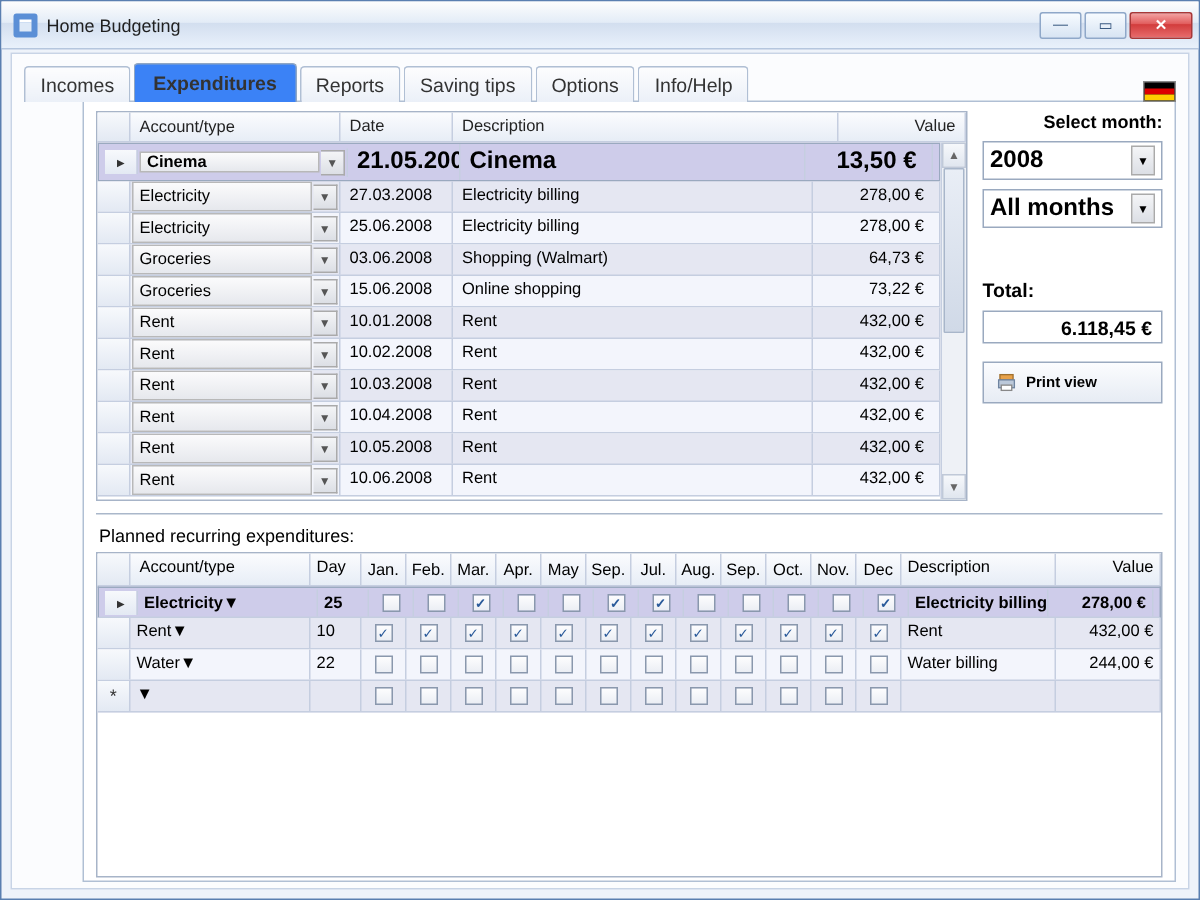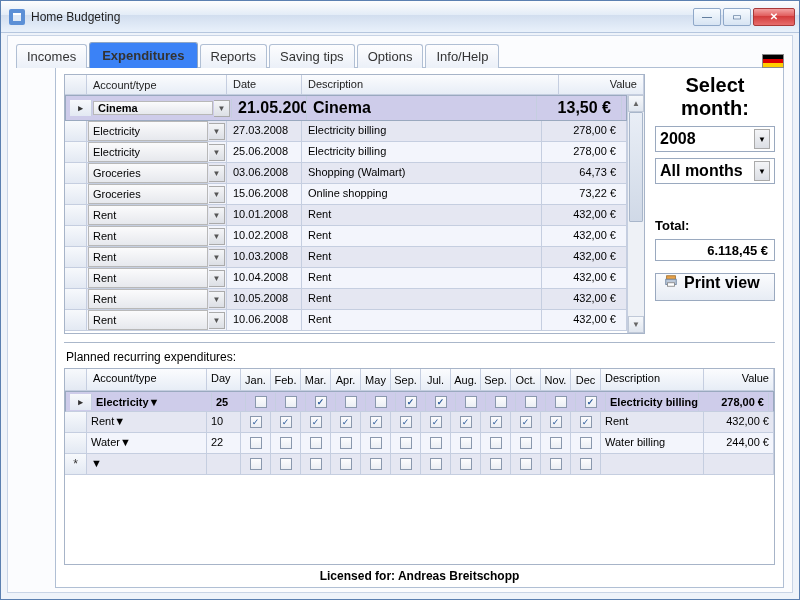--- a/index.html
+++ b/index.html
@@ -39,26 +39,26 @@
   .cdate { width:75px; }
   .cdesc { flex:1; }
   .cval { width:85px; text-align:right; padding-right:10px; }
   .scrollcol { width:17px; background:#eef1f6; border-left:1px solid #c5cee0; position:absolute; right:0; top:20px; bottom:0; }
   .scrollcol .up, .scrollcol .down { height:17px; background:linear-gradient(to bottom,#f6f8fb,#e0e6ef); border:1px solid #c0c9d8; display:flex; align-items:center; justify-content:center; font-size:8px; color:#666; }
   .scrollcol .down { position:absolute; bottom:0; left:0; right:0; }
   .scrollcol .thumb { position:absolute; top:17px; left:1px; right:1px; height:110px; background:linear-gradient(to bottom,#e9eef6,#d0d9e7); border:1px solid #a8b6ca; border-radius:1px; }
   .gridbody { position:absolute; top:20px; left:0; right:17px; bottom:0; overflow:hidden; }
 
   .sidebar { width:120px; display:flex; flex-direction:column; gap:6px; align-items:stretch; }
-  .sidebar .lbl { font-size:20px; font-weight:bold; text-align:center; }
+  .sidebar .lbl { font-size:12px; font-weight:bold; text-align:right; }
   .sel { border:1px solid #9aa9bf; background:#fff; height:26px; display:flex; align-items:center; padding:0 4px; font-size:16px; font-weight:bold; }
   .sel .arr { margin-left:auto; width:16px; height:20px; border:1px solid #aaa; background:linear-gradient(to bottom,#f4f5f7,#dcdfe5); display:flex; align-items:center; justify-content:center; font-size:8px; }
   .totlbl { font-size:13px; font-weight:bold; margin-top:28px; }
   .totval { border:1px solid #9aa9bf; background:#fff; height:22px; text-align:right; padding:3px 6px; font-size:13px; font-weight:bold; }
-  .printbtn { height:28px; border:1px solid #9aa9bf; background:linear-gradient(to bottom,#fbfcfe,#e7ecf4); display:flex; align-items:flex-start; gap:6px; padding:0 8px; font-size:16px; font-weight:bold; cursor:pointer; margin-top:6px; }
+  .printbtn { height:28px; border:1px solid #9aa9bf; background:linear-gradient(to bottom,#fbfcfe,#e7ecf4); display:flex; align-items:center; gap:6px; padding:0 8px; font-size:10px; font-weight:bold; cursor:pointer; margin-top:6px; }
   .printbtn svg { width:14px; height:14px; }
 
   .hr { height:2px; border-top:1px solid #aab7ca; margin:8px 0 4px 0; }
   .subhead { font-size:12px; margin:2px 0 4px 2px; }
 
   .grid2wrap { flex:1; border:1px solid #a7b4c8; position:relative; overflow:hidden; min-height:130px; }
   .g2head, .g2row { display:flex; border-bottom:1px solid #c5cee0; height:21px; font-size:11px; }
   .g2head { background:linear-gradient(to bottom,#fbfcfe,#e7edf6); height:22px; }
   .g2 .c { padding:3px 4px; }
   .g2sel { width:22px; background:linear-gradient(to bottom,#f7f9fc,#e3e9f3); border-right:1px solid #c5cee0; display:flex; align-items:center; justify-content:center; }
@@ -468,17 +468,16 @@
                 </div>
                 <div class="c g2m">
                   <div class="cb"></div>
                 </div>
                 <div class="c g2desc"></div>
                 <div class="c g2val"></div>
               </div>
             </div>
       </div>
 
-      <div class="footer">Licensed for: Andreas Breitschopp</div>
     </div>
   </div>
     </div>
 </div>
 
 </body></html>

